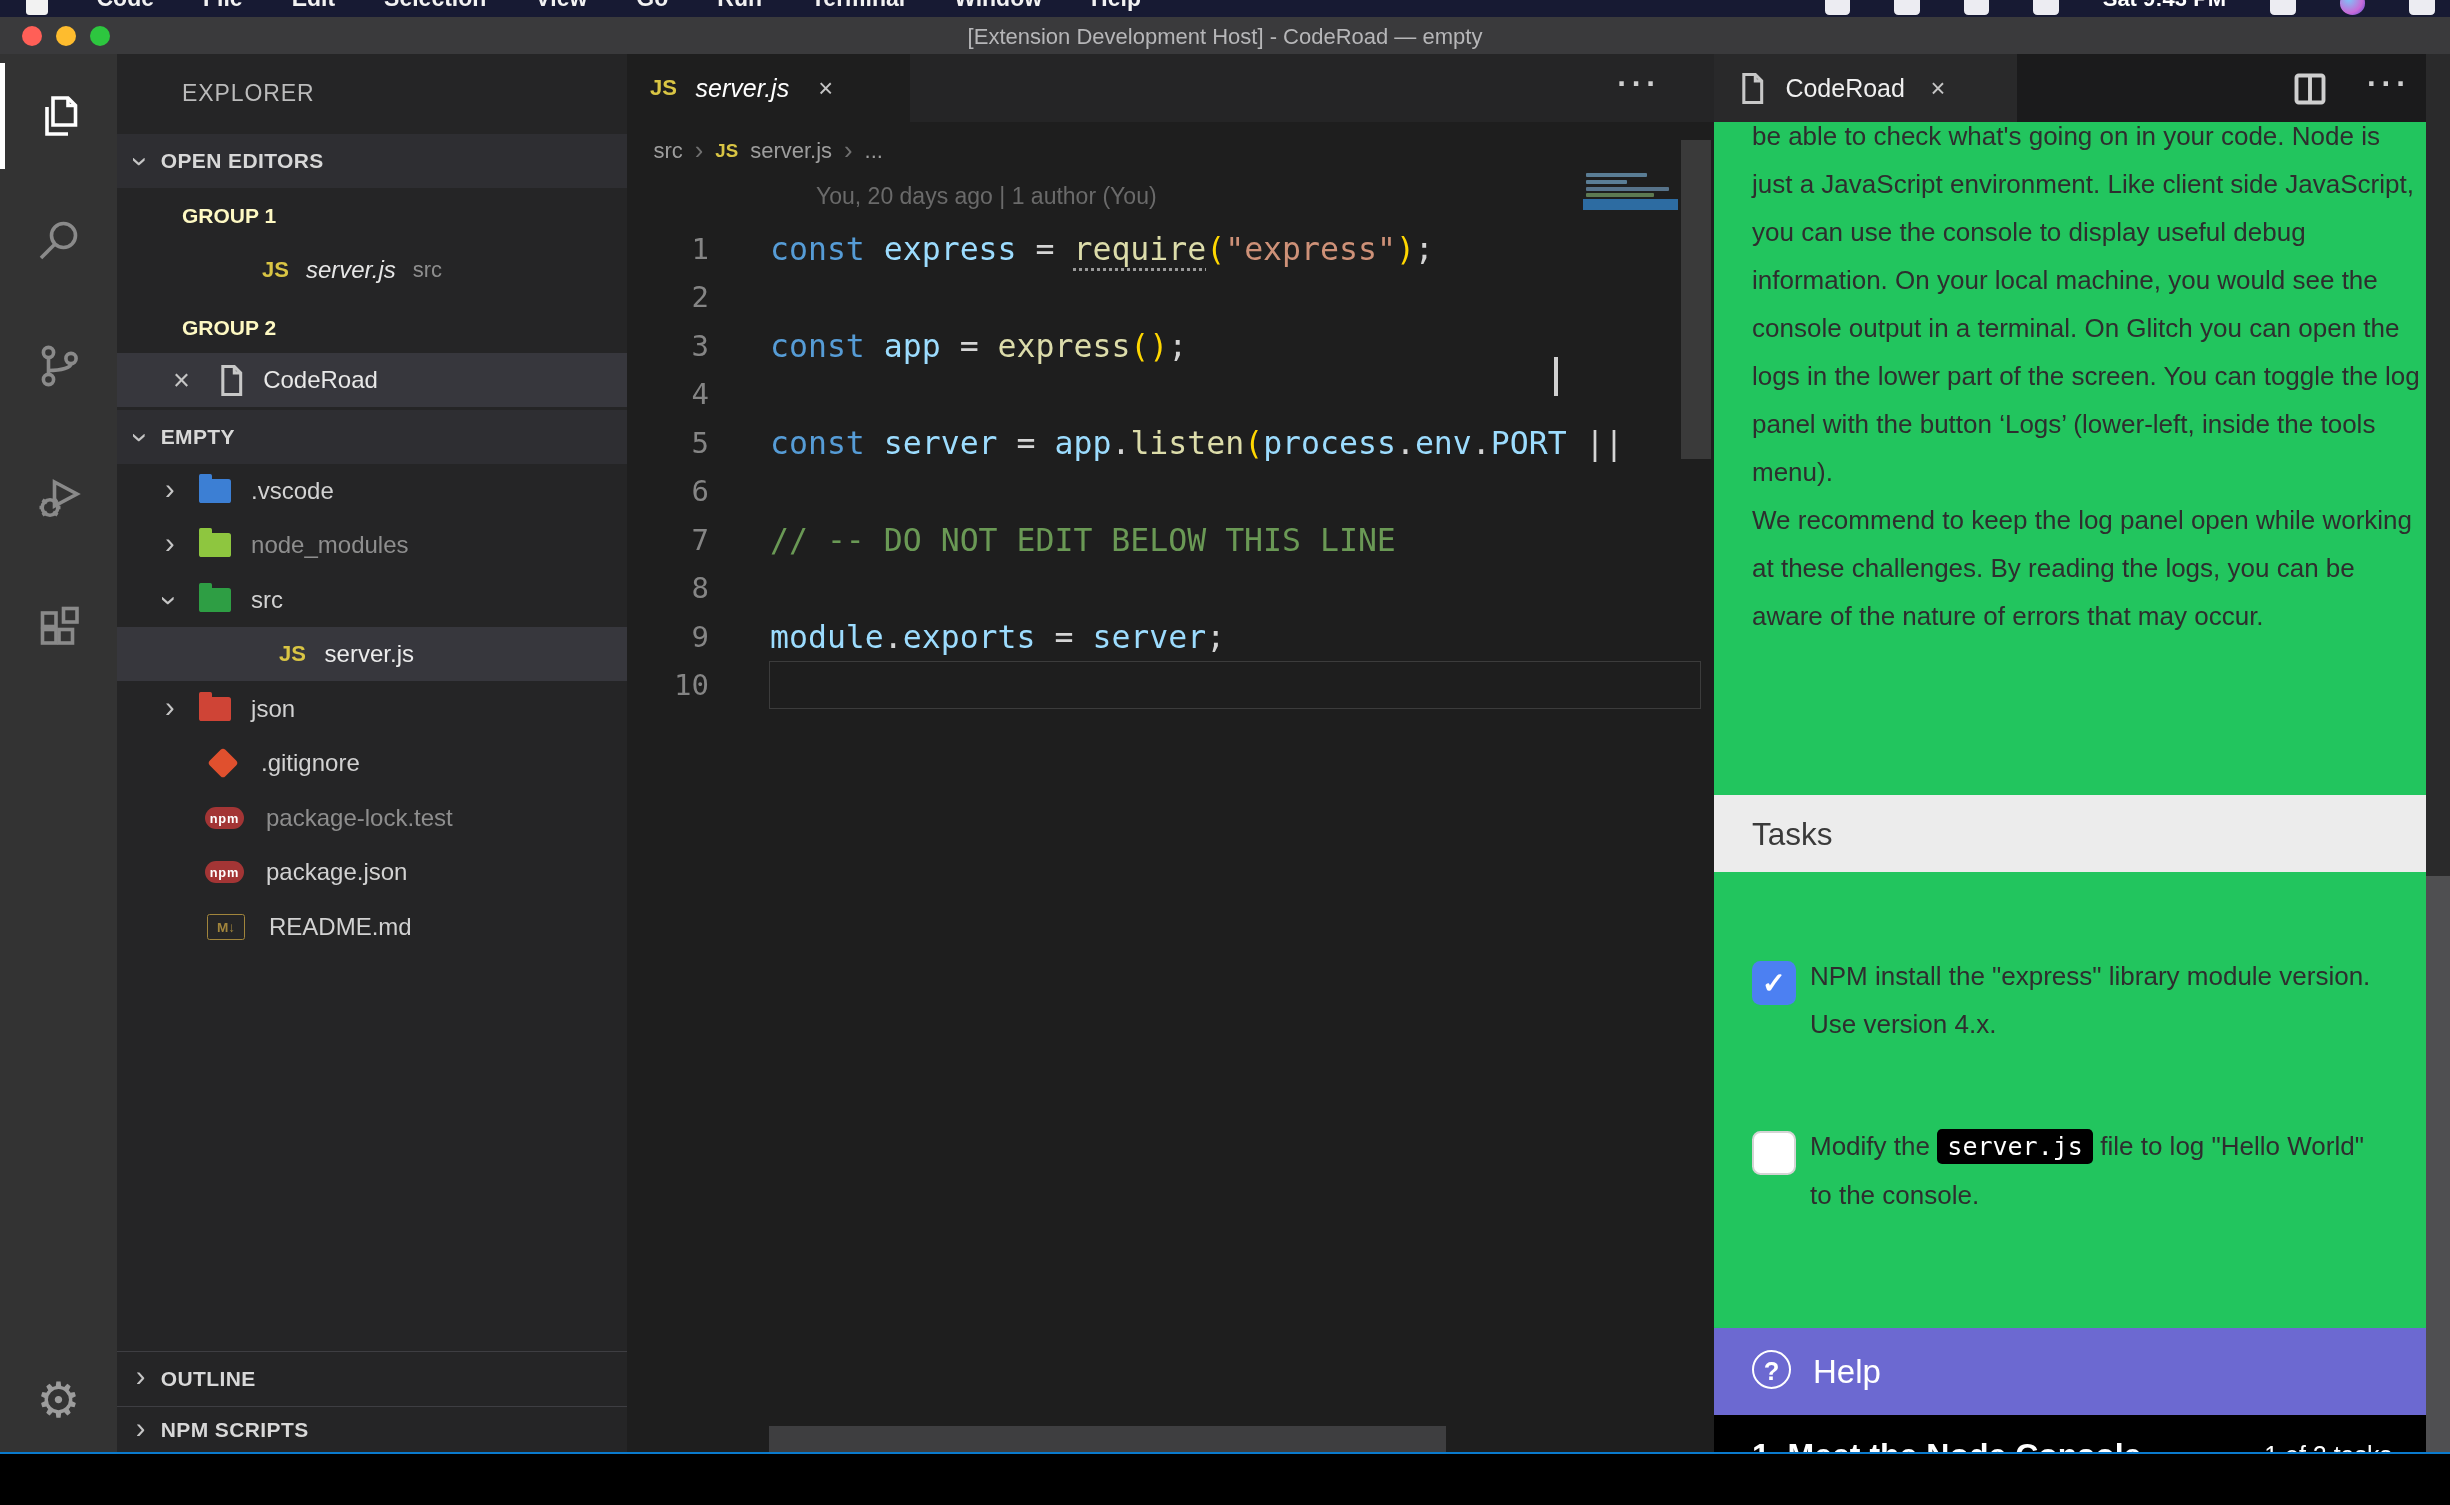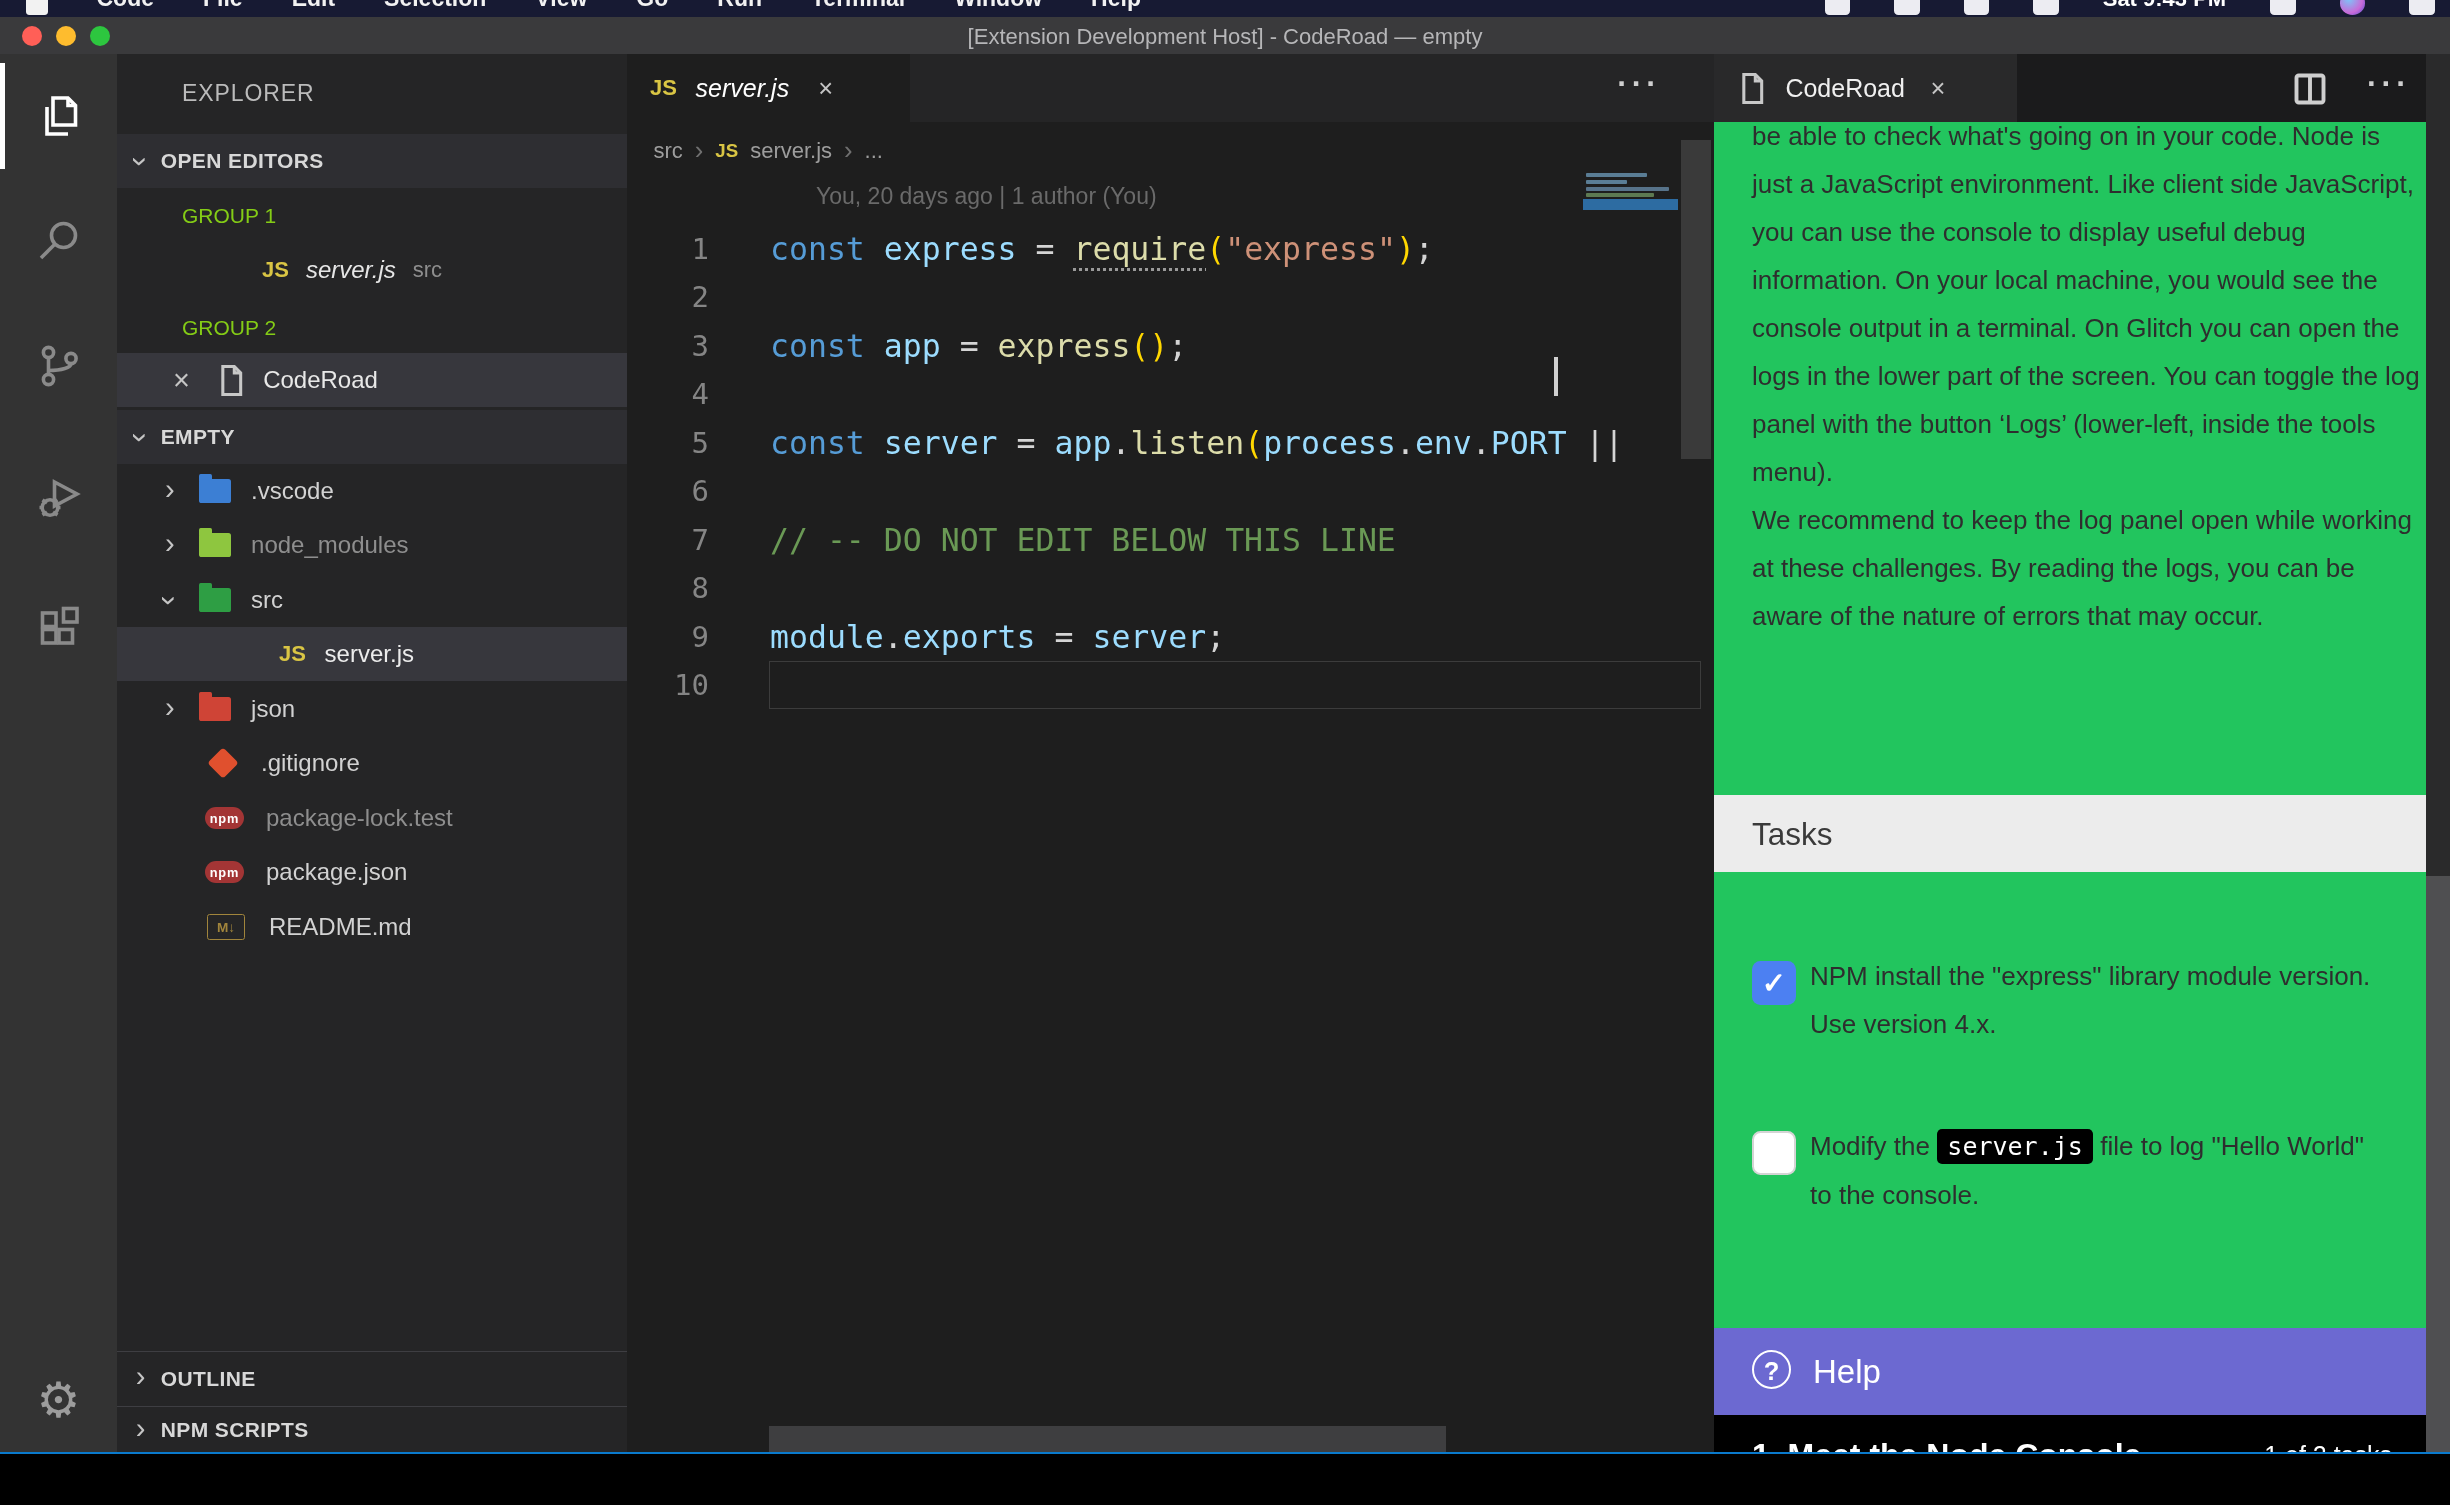--- a/index.html
+++ b/index.html
@@ -37,21 +37,21 @@
   #sidebar{position:absolute;left:117px;top:54px;width:510px;height:1398px;background:#252526;color:#cccccc;overflow:hidden;}
   #sb-title{position:absolute;left:65px;top:25.5px;font-size:23px;color:#bbbbbb;letter-spacing:0.9px;}
   .sb-band{position:absolute;left:0;width:510px;background:#2e2e32;display:flex;align-items:center;}
   .sb-band .chev{margin-left:18.7px;}
   .sb-band .lbl{margin-left:15.3px;font-weight:700;font-size:21px;color:#d8d8d8;letter-spacing:0.4px;}
   .chev{display:inline-block;color:#c5c5c5;font-size:29px;line-height:29px;transform:translateY(-1.7px);}
   .chev.down{transform:rotate(90deg);}
   .row{position:absolute;left:0;width:510px;height:54px;display:flex;align-items:center;font-size:24px;color:#d2d2d2;}
   .row.sel{background:#37373d;}
   .row .dim{color:#8e8e8e;}
-  .grp{position:absolute;left:65px;font-weight:400;font-size:21px;color:#84cc16;}
+  .grp{position:absolute;left:65px;font-weight:700;font-size:21px;color:#fef9c3;}
   .jsbadge{font-weight:800;font-size:22px;color:#d9c544;font-family:"Liberation Sans",sans-serif;}
   .folder{position:relative;width:32px;height:24px;border-radius:2.6px;}
   .folder::before{content:"";position:absolute;left:0;top:-5.1px;width:13.6px;height:6.8px;border-radius:1.7px 1.7px 0 0;background:inherit;}
   .f-vscode{background:#3c7fd4;}
   .f-node{background:#8ec63f;}
   .f-src{background:#2e9e44;}
   .f-test{background:#cf4436;}
   .diamond{width:22px;height:22px;background:#e0502e;transform:rotate(45deg);border-radius:3.4px;}
   .npmicon{width:39px;height:22px;background:#a33535;border-radius:11px;color:#fff;font-size:12.8px;font-weight:700;
            display:flex;align-items:center;justify-content:center;letter-spacing:0.9px;}

